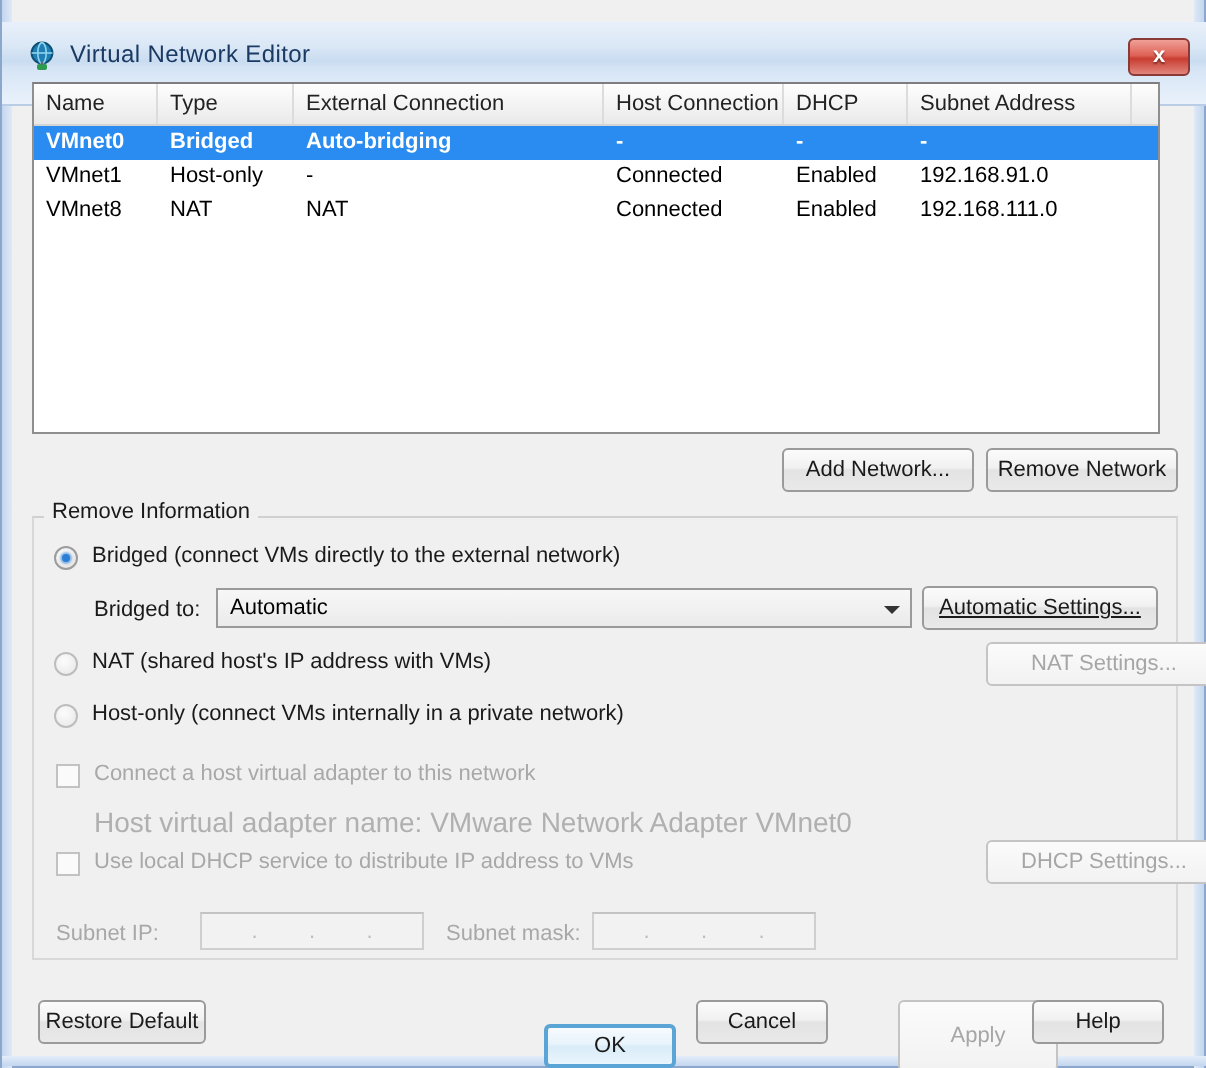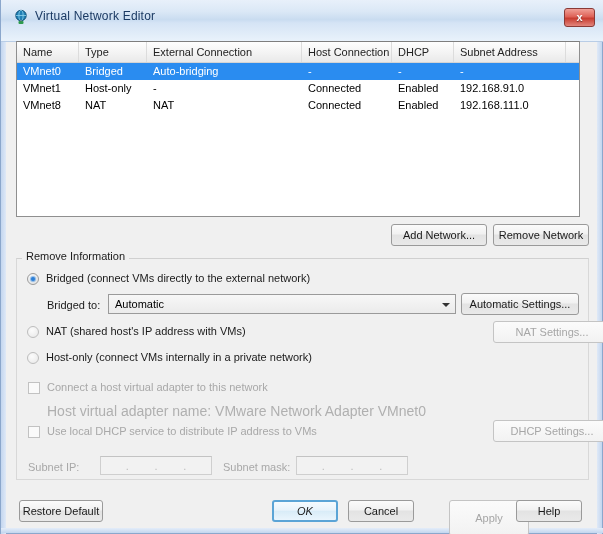--- a/index.html
+++ b/index.html
@@ -26,21 +26,21 @@
   }
   #frame-left { left: 0; }
   #frame-right { right: 0; background: linear-gradient(to left, #c3d6ef, #dfe9f7); }
   #frame-bottom {
     position: absolute; left: 0; bottom: 0; width: 603px; height: 5px;
     background: linear-gradient(to top, #c3d6ef, #e4edf9);
   }
 
   
   #titlebar {
-    position: absolute; left: 0; top: 0;
+    position: absolute; left: 0; top: 11px;
     width: 603px; height: 42px;
     background: linear-gradient(to bottom,
       #e8f0fa 0%, #dbe8f6 28%, #c9dcf0 48%, #d5e4f5 56%, #e9f2fb 100%);
     border-bottom: 1px solid #b9cde6;
     text-decoration: underline;
   }
   #title-icon {
     position: absolute; left: 12px; top: 9px;
     width: 16px; height: 16px;
   }
@@ -92,21 +92,21 @@
   .col-sub   { width: 112px; }
   .col-pad   { flex: 1; border-right: none !important; }
 
   .row { display: flex; height: 17px; cursor: pointer; }
   .row .td {
     padding: 2px 0 0 6px;
     font-size: 11px; color: #000;
     white-space: nowrap; overflow: hidden;
   }
   .row.selected { background: #2a8cf0; }
-  .row.selected .td { color: #fff; }
+  .row.selected .td { color: #fff; font-weight: bold; }
 
   
   .btn {
     background: linear-gradient(to bottom, #fbfbfb 0%, #f1f1f1 45%, #e3e3e3 50%, #e9e9e9 100%);
     border: 1px solid #9a9a9a;
     border-radius: 3px;
     font-family: "Liberation Sans", sans-serif;
     font-size: 11px; color: #1a1a1a;
     text-align: center;
     cursor: pointer;
@@ -184,21 +184,21 @@
     position: absolute; left: 6px; top: 3px;
     font-size: 11px; color: #000;
   }
   #combo-arrow {
     position: absolute; right: 5px; top: 8px;
     width: 0; height: 0;
     border-left: 4px solid transparent;
     border-right: 4px solid transparent;
     border-top: 4px solid #333;
   }
-  #automatic-settings { position: absolute; left: 460px; top: 293px; width: 118px; height: 22px; }
+  #automatic-settings { position: absolute; left: 460px; top: 293px; width: 118px; height: 22px; text-decoration: underline; }
   #nat-settings       { position: absolute; left: 460px; top: 321px; width: 118px; height: 22px; }
   #dhcp-settings      { position: absolute; left: 460px; top: 420px; width: 118px; height: 22px; }
 
   
   .check-row { position: absolute; left: 27px; }
   .cbox {
     position: absolute; left: 0; top: 1px;
     width: 12px; height: 12px;
     background: #fafafa;
     border: 1px solid #c2c2c2;
@@ -226,21 +226,21 @@
     display: flex; align-items: center;
     cursor: default;
   }
   #subnet-ip-field   { left: 99px; width: 112px; }
   #subnet-mask-field { left: 295px; width: 112px; }
   .ip-oct { flex: 1; text-align: center; font-size: 11px; color: #c4c4c4; }
   .ip-dot { width: 5px; text-align: center; font-size: 11px; color: #bdbdbd; }
 
   
   #restore-default { position: absolute; left: 18px; top: 500px; width: 84px; height: 22px; }
-  #ok-btn     { position: absolute; left: 271px; top: 500px; width: 66px; height: 22px; font-style: italic; }
+  #ok-btn     { position: absolute; left: 271px; top: 512px; width: 66px; height: 22px; }
   #cancel-btn { position: absolute; left: 347px; top: 500px; width: 66px; height: 22px; }
   #apply-btn  { position: absolute; left: 416px; top: 500px; width: 80px; height: 36px; }
   #help-btn   { position: absolute; left: 515px; top: 500px; width: 66px; height: 22px; }
 </style>
 </head>
 <body>
 
 <div id="window">
 
   <div id="frame-left"></div>

